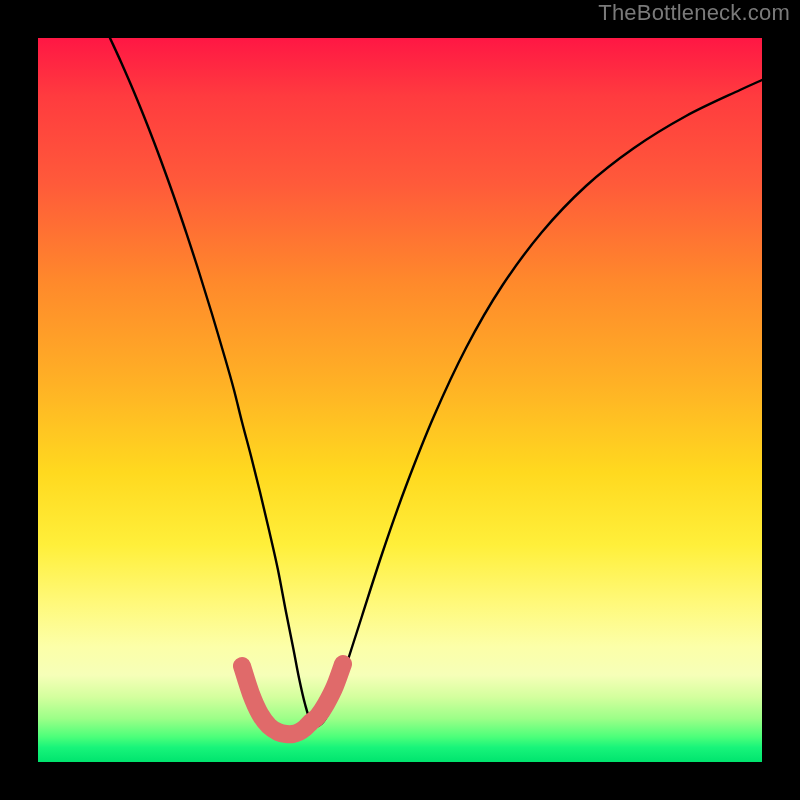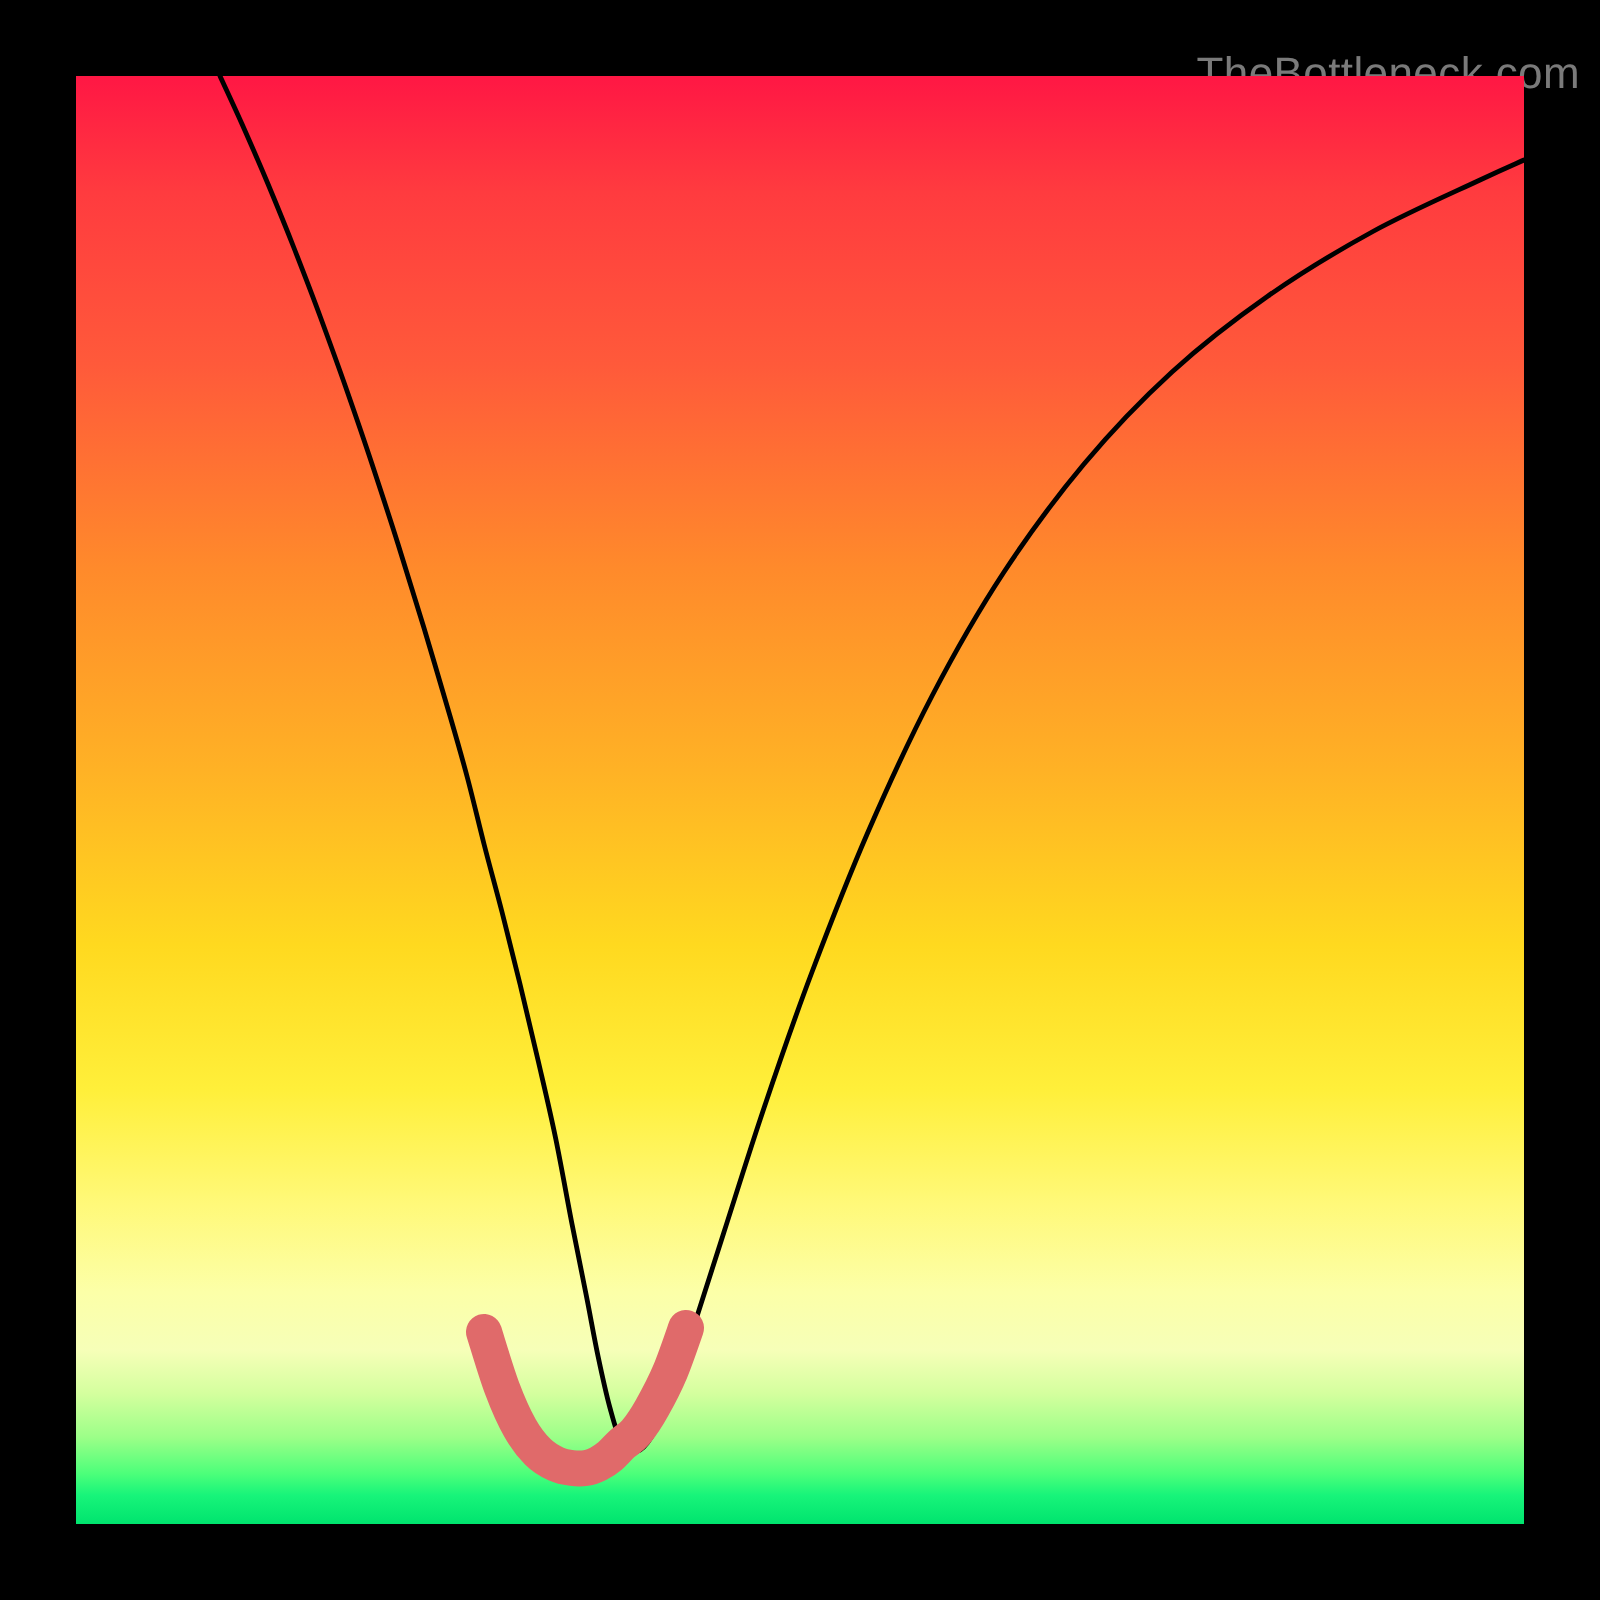--- a/index.html
+++ b/index.html
@@ -41,21 +41,21 @@
       #18f47a 98%,
       #00e46e 100%
     );
   }
   svg.curve {
     position: absolute;
     inset: 0;
   }
   .watermark {
     position: absolute;
-    top: 24px;
+    top: 0;
     right: 10px;
     color: #7a7a7a;
     font-size: 22px;
     letter-spacing: 0.2px;
   }
 </style>
 </head>
 <body>
 
 <div class="frame">

